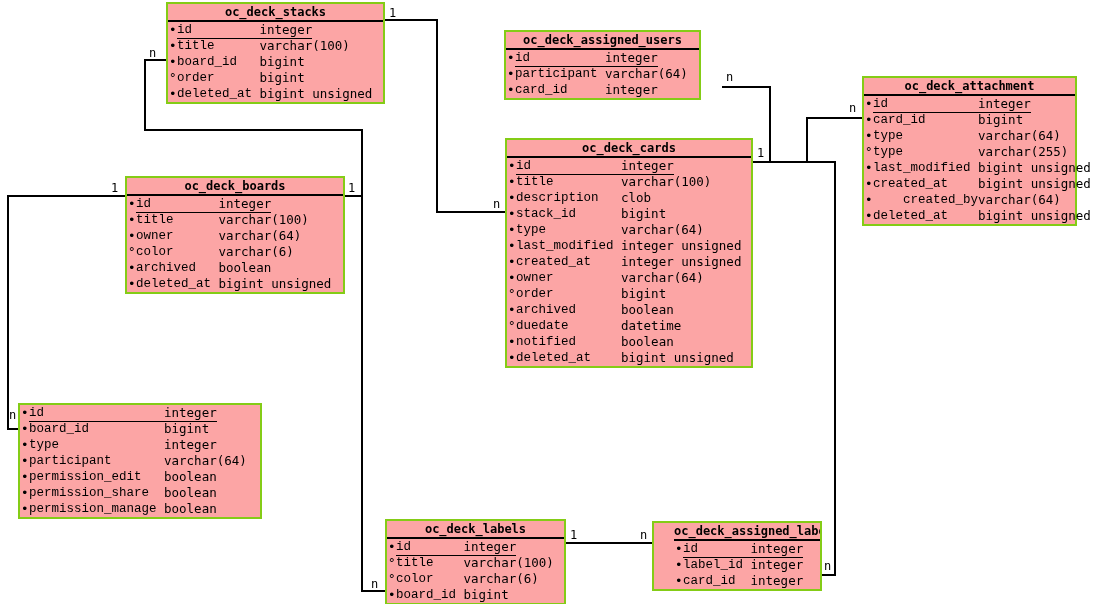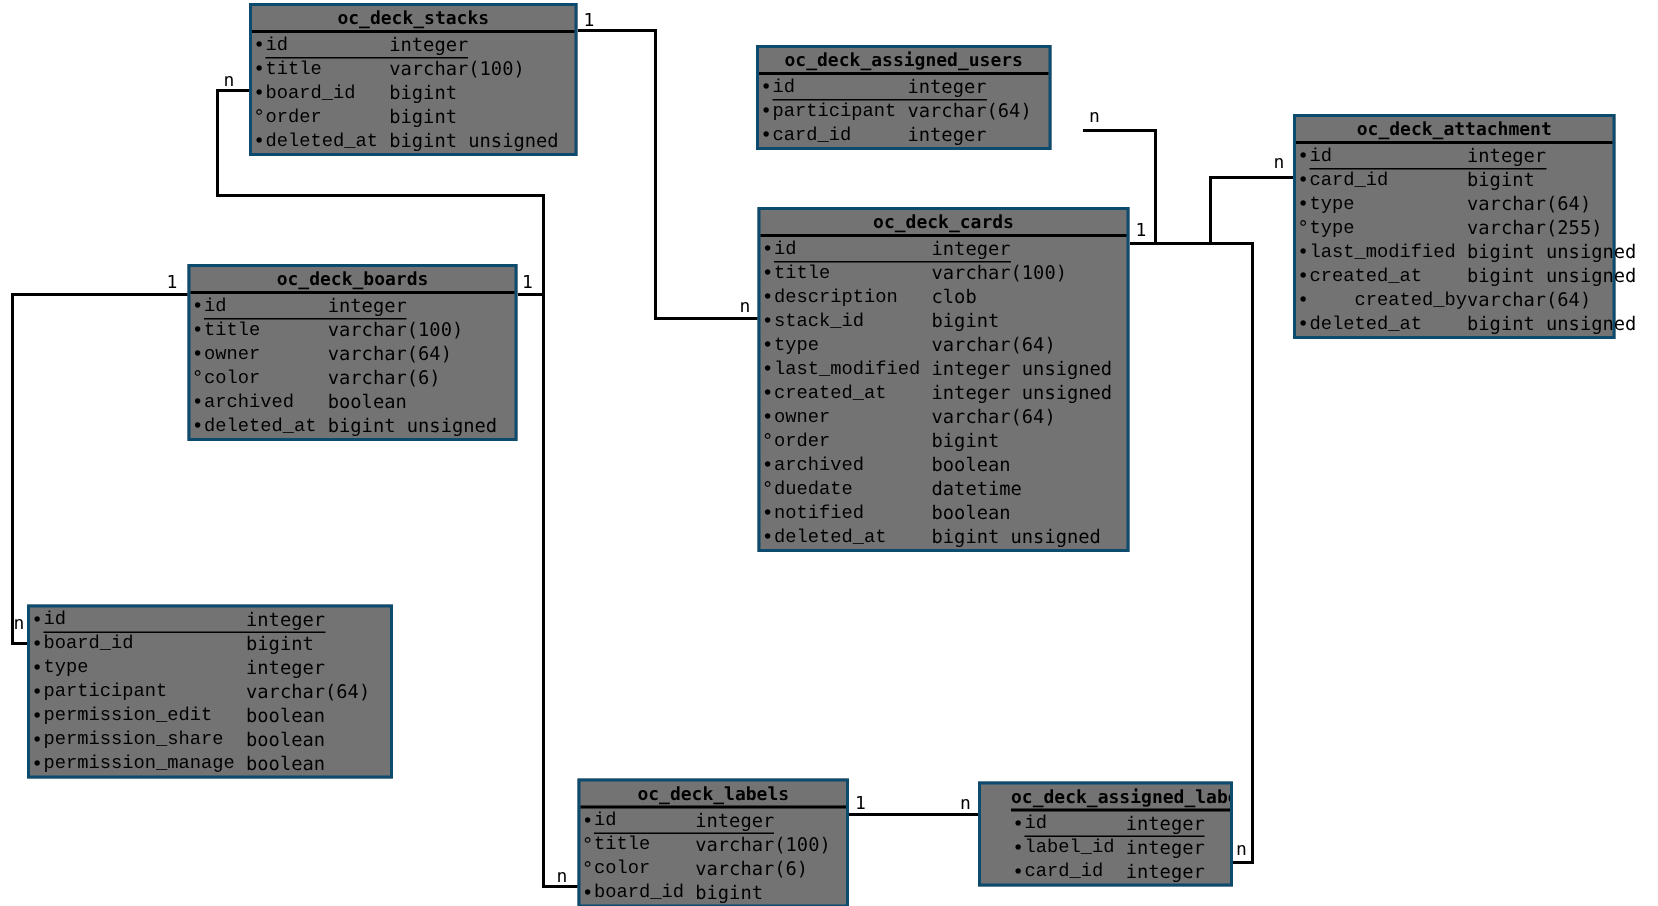--- a/index.html
+++ b/index.html
@@ -18,22 +18,22 @@
     width: 1105px; height: 604px;
   }
   #connectors polyline {
     fill: none;
     stroke: #000000;
     stroke-width: 2;
     shape-rendering: crispEdges;
   }
   .entity {
     position: absolute;
-    background: #737373;
-    border: 2px solid #0c4a6e;
+    background: #fca5a5;
+    border: 2px solid #84cc16;
     font-size: 12.5px;
     color: #000000;
   }
   .entity-header {
     font-weight: bold;
     font-size: 12px;
     text-align: center;
     height: 18px;
     line-height: 16px;
     border-bottom: 2px solid #000000;

